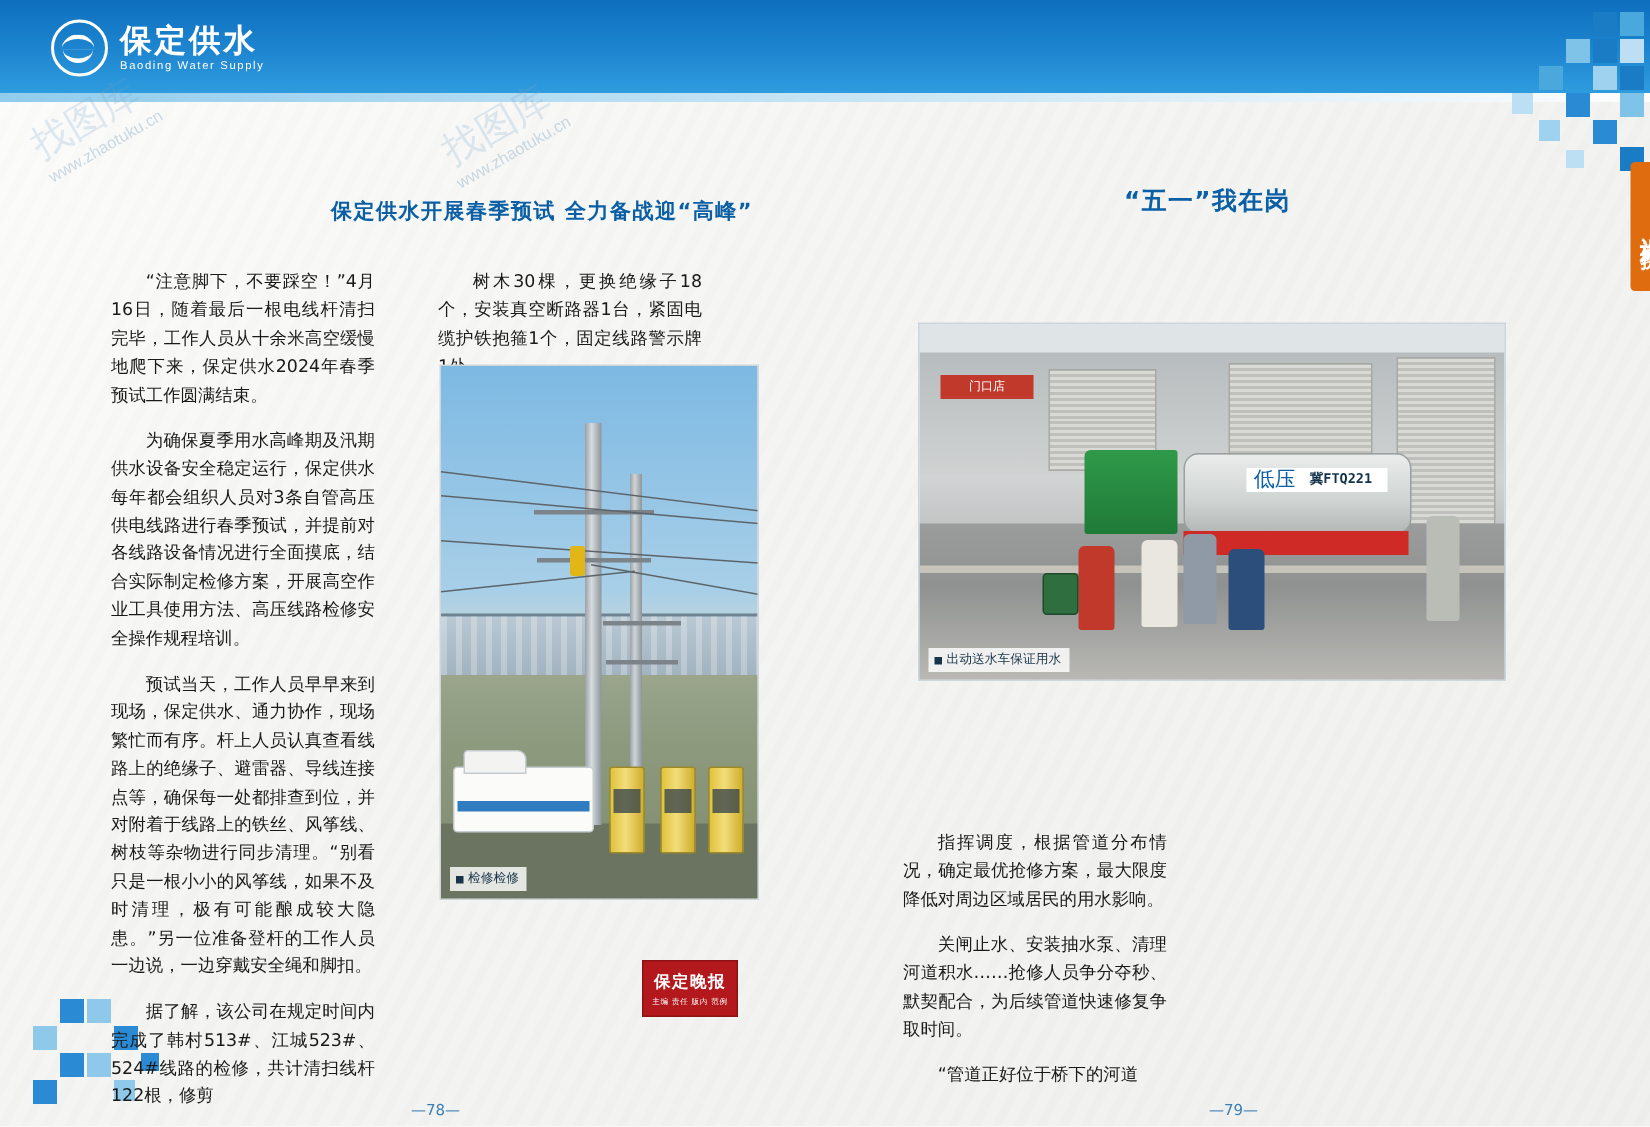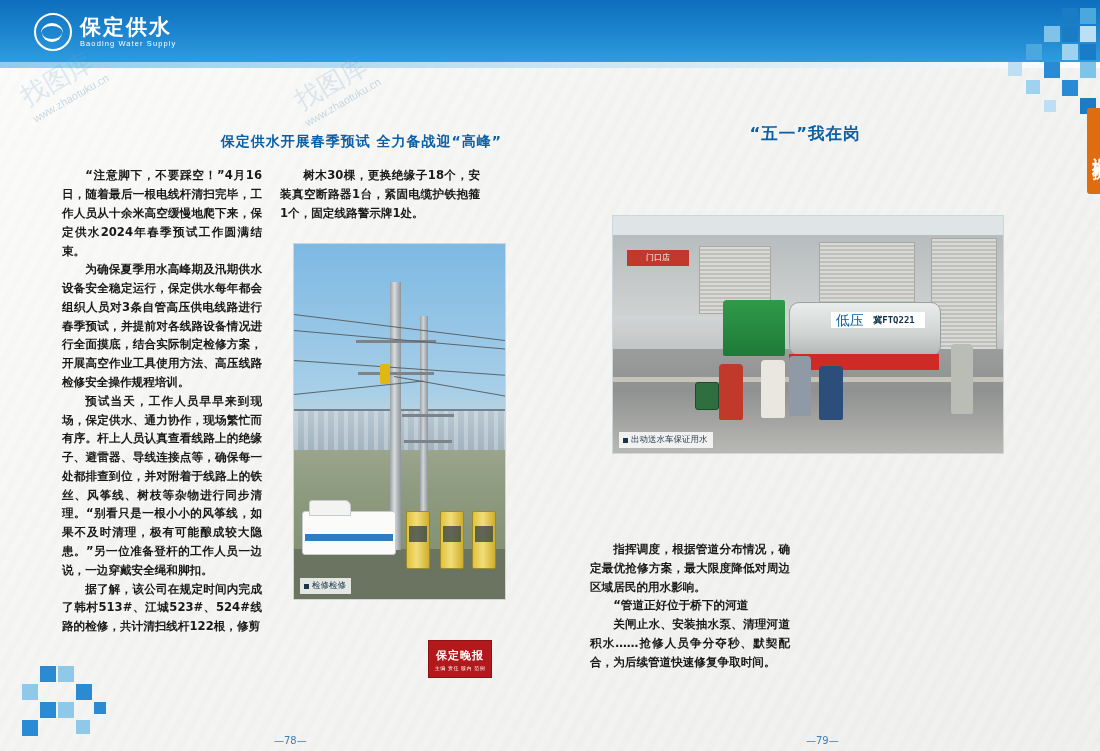--- a/index.html
+++ b/index.html
@@ -152,21 +152,21 @@
     font-family: "DejaVu Sans", sans-serif;
     line-height: 1.75;
   }
   .body-text {
     font-size: 11.6px;
     color: #1a1a1a;
     line-height: 1.62;
     text-align: justify;
     font-family: "DejaVu Sans", sans-serif;
   }
-  .body-text p { margin: 0; text-indent: 2em; font-weight: bold; }
+  .body-text p { margin: 12px; text-indent: 2em; }
   .two-col {
     margin-top: 14px;
     display: flex;
     gap: 18px;
   }
   .two-col .c { width: 200px; }
   .right-body {
     position: absolute;
     left: 590px; top: 540px;
     width: 430px;
@@ -556,19 +556,19 @@
     <div class="pr-person" style="left:206px; top:150px; width:24px; height:54px; background:#2b4f7a;"></div>
     <div class="pr-person" style="left:338px; top:128px; width:22px; height:70px; background:#b9bdb6;"></div>
     <div class="pr-bucket"></div>
 
     <div class="cap">出动送水车保证用水</div>
   </div>
 
   <div class="right-body">
     <div class="c body-text">
       <p>指挥调度，根据管道分布情况，确定最优抢修方案，最大限度降低对周边区域居民的用水影响。</p>
+      <p>关闸止水、安装抽水泵、清理河道积水……抢修人员争分夺秒、默契配合，为后续管道快速修复争取时间。</p>
       <p>“管道正好位于桥下的河道</p>
-      <p>关闸止水、安装抽水泵、清理河道积水……抢修人员争分夺秒、默契配合，为后续管道快速修复争取时间。</p>
     </div>
   </div>
 
   <div class="folio" id="folio-right">—79—</div>
 </div>
 
 </body></html>

